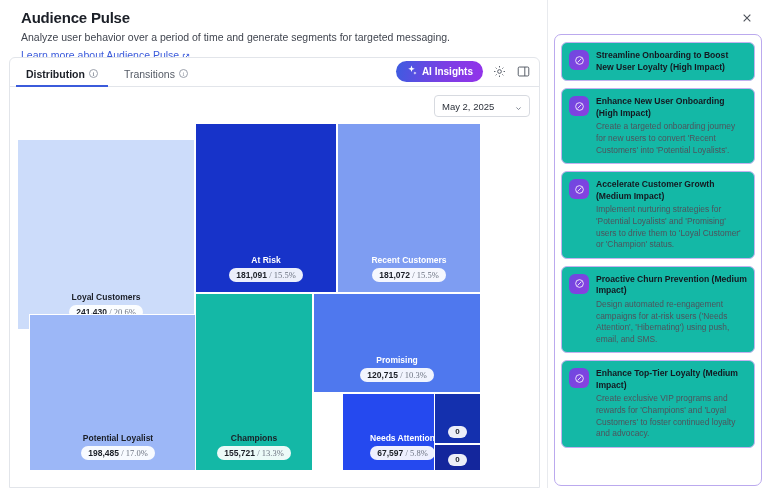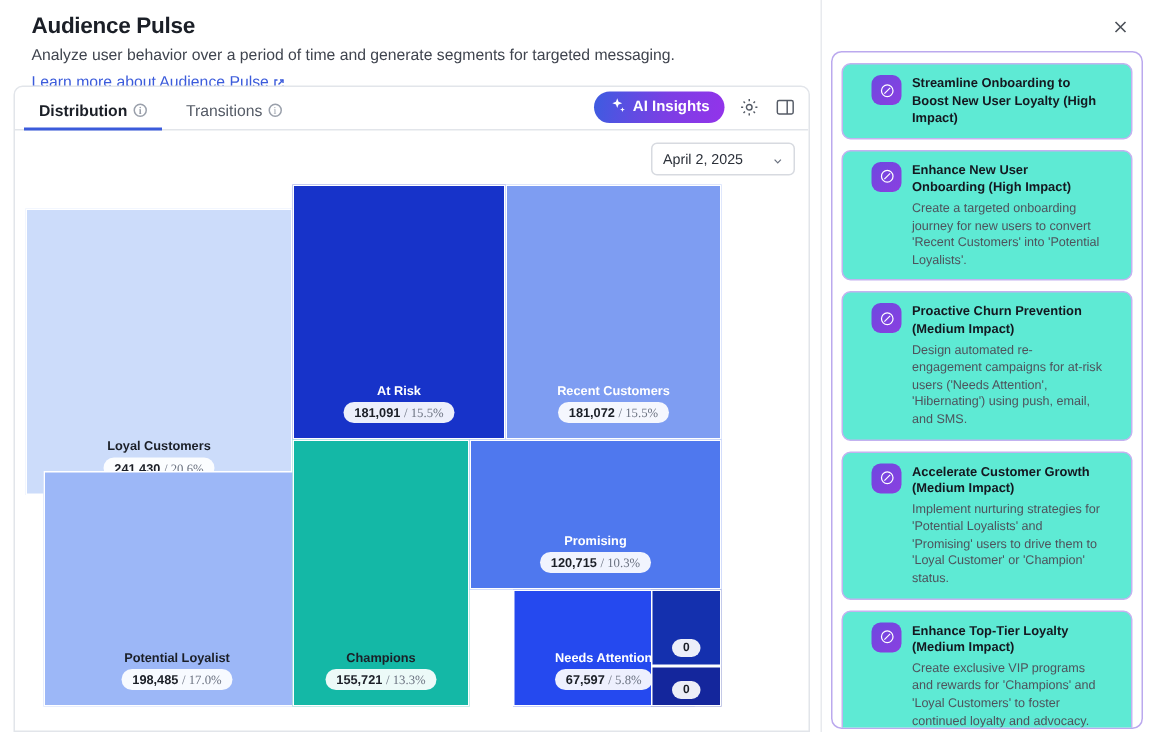--- a/index.html
+++ b/index.html
@@ -113,21 +113,21 @@
   .close-x { width: 14px; height: 14px; cursor: pointer; color: #4b5058; background: none; border: none;
              display:flex; align-items:center; justify-content:center; }
   .rail-body {
     position: absolute; left: 6px; top: 34px; width: 208px; height: 452px;
     border: 1px solid #bba9ee; border-radius: 7px;
     padding: 7px 6px; overflow: hidden;
     display: flex; flex-direction: column; gap: 7px;
   }
   .rec-card {
     border: 1px solid #c3b2f0; border-radius: 6px;
-    padding: 7px 19px; display: flex; gap: 7px; background: #5eead4;
+    padding: 7px 7px; display: flex; gap: 7px; background: #14b8a6;
     cursor: pointer;
   }
   .rec-badge {
     flex: 0 0 auto; width: 20px; height: 20px; border-radius: 6px;
     background: linear-gradient(135deg, #6d49e0 0%, #8b3fe0 100%);
     display: flex; align-items: center; justify-content: center; color: #fff;
   }
   .rec-text { flex: 1 1 auto; min-width: 0; }
   .rec-title { font-size: 8.6px; font-weight: bold; color: #141820; line-height: 1.35; }
   .rec-desc { font-size: 8.4px; color: #4e535c; line-height: 1.38; margin-top: 2px; }
@@ -186,21 +186,21 @@
             <svg viewBox="0 0 16 16" width="13" height="13" fill="none" stroke="#555b66" stroke-width="1.2">
               <rect x="1.5" y="2.5" width="13" height="11" rx="1.4"></rect>
               <line x1="9.6" y1="2.5" x2="9.6" y2="13.5"></line>
             </svg>
           </button>
         </div>
       </div>
 
       <div class="date-row">
         <div class="date-select">
-          <span>April 2, 2025</span>
+          <span>May 2, 2025</span>
           <span class="chev">
             <svg viewBox="0 0 10 10" width="7" height="7" fill="none" stroke="#6b7280" stroke-width="1.2">
               <path d="M2 3.5L5 6.5 8 3.5"></path>
             </svg>
           </span>
         </div>
       </div>
 
       <div class="treemap">
 
@@ -308,35 +308,35 @@
       </div>
 
       <div class="rec-card">
         <div class="rec-badge">
           <svg viewBox="0 0 16 16" width="11" height="11" fill="none" stroke="#fff" stroke-width="1.2">
             <circle cx="8" cy="8" r="5.6"></circle>
               <line x1="5.2" y1="10.8" x2="10.8" y2="5.2"></line>
           </svg>
         </div>
         <div class="rec-text">
+          <div class="rec-title">Accelerate Customer Growth (Medium Impact)</div>
+          <div class="rec-desc">Implement nurturing strategies for 'Potential Loyalists' and 'Promising' users to drive them to 'Loyal Customer' or 'Champion' status.</div>
+        </div>
+      </div>
+
+      <div class="rec-card">
+        <div class="rec-badge">
+          <svg viewBox="0 0 16 16" width="11" height="11" fill="none" stroke="#fff" stroke-width="1.2">
+            <circle cx="8" cy="8" r="5.6"></circle>
+              <line x1="5.2" y1="10.8" x2="10.8" y2="5.2"></line>
+          </svg>
+        </div>
+        <div class="rec-text">
           <div class="rec-title">Proactive Churn Prevention (Medium Impact)</div>
           <div class="rec-desc">Design automated re-engagement campaigns for at-risk users ('Needs Attention', 'Hibernating') using push, email, and SMS.</div>
-        </div>
-      </div>
-
-      <div class="rec-card">
-        <div class="rec-badge">
-          <svg viewBox="0 0 16 16" width="11" height="11" fill="none" stroke="#fff" stroke-width="1.2">
-            <circle cx="8" cy="8" r="5.6"></circle>
-              <line x1="5.2" y1="10.8" x2="10.8" y2="5.2"></line>
-          </svg>
-        </div>
-        <div class="rec-text">
-          <div class="rec-title">Accelerate Customer Growth (Medium Impact)</div>
-          <div class="rec-desc">Implement nurturing strategies for 'Potential Loyalists' and 'Promising' users to drive them to 'Loyal Customer' or 'Champion' status.</div>
         </div>
       </div>
 
       <div class="rec-card">
         <div class="rec-badge">
           <svg viewBox="0 0 16 16" width="11" height="11" fill="none" stroke="#fff" stroke-width="1.2">
             <circle cx="8" cy="8" r="5.6"></circle>
               <line x1="5.2" y1="10.8" x2="10.8" y2="5.2"></line>
           </svg>
         </div>

